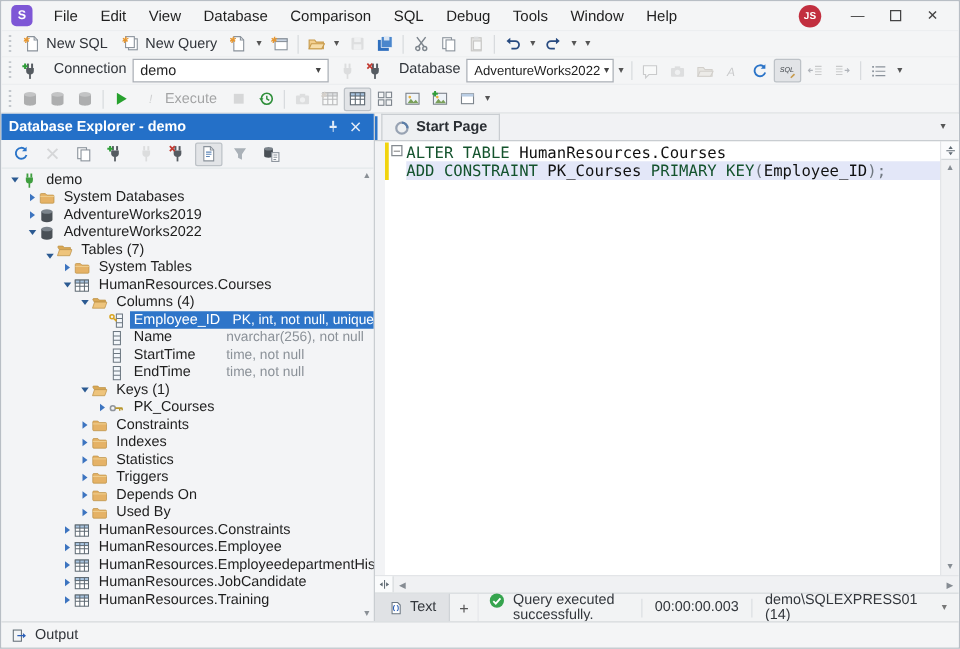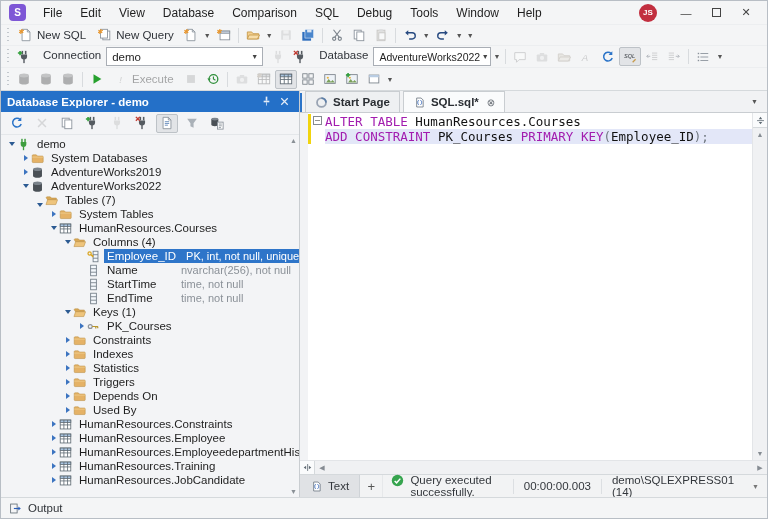--- a/index.html
+++ b/index.html
@@ -73,21 +73,21 @@
   .codewrap { flex:1; display:flex; min-height:0; }
   .codearea { flex:1; display:flex; background:#fff; overflow:hidden; }
   .m1 { width:8px; background:#f2f3f5; flex:none; }
   .chg { width:3px; flex:none; } .chg i { display:block; height:30px; background:#f1d40e; margin-top:1px; }
   .fold { width:14px; flex:none; position:relative; }
   .fold .box { position:absolute; top:3px; left:2px; width:9px; height:9px; border:1px solid #848a90; background:#fff;
                font-size:9px; line-height:7px; text-align:center; color:#555; }
   .codelines { flex:1; font-family:"DejaVu Sans Mono", monospace; font-size:12.5px; line-height:15px; padding-top:1px; min-width:0; }
   .cl { height:15px; white-space:pre; }
   .cl.hl { background:#e3e7f8; }
-  .kw { color:#a21caf;margin-top:20px; } .id { color:#111; } .p { color:#707880; }
+  .kw { color:#14532d;margin-top:20px; } .id { color:#111; } .p { color:#707880; }
 
   .vscroll { width:15px; flex:none; background:#f0f1f3; border-left:1px solid #e3e5e8; display:flex; flex-direction:column; align-items:center; }
   .vs-split { height:15px; width:100%; border-bottom:1px solid #d5d9dc; background:#fafbfc; display:flex; align-items:center; justify-content:center; }
   .vs-split svg { width:11px; height:11px; }
   .vsar { height:13px; font-size:7px; color:#868c93; display:flex; align-items:center; }
   .vtrack { flex:1; }
   .hscroll { height:14px; flex:none; background:#f0f1f3; border-top:1px solid #e3e5e8; display:flex; align-items:center; }
   .hs-split { width:15px; height:100%; border-right:1px solid #d5d9dc; background:#fafbfc; display:flex; align-items:center; justify-content:center; }
   .hs-split svg { width:11px; height:11px; }
   .hsar { width:14px; text-align:center; font-size:7px; color:#868c93; }
@@ -967,62 +967,52 @@
           <span class="ticon">
             <i style="display: flex;">
               <svg viewBox="0 0 16 16" xmlns="http://www.w3.org/2000/svg">
                 <rect x="1.5" y="2.5" width="13" height="11" fill="#fff" stroke="#5f6a73"></rect>
                 <rect x="1.5" y="2.5" width="13" height="3" fill="#a8c4e0" stroke="#5f6a73"></rect>
                 <path d="M1.5 8.5h13M6 2.5v11M10.5 2.5v11" stroke="#5f6a73" fill="none"></path>
               </svg>
             </i>
           </span>
           <span class="tr-main">
-            <span class="lbl">HumanResources.Training</span>
+            <span class="lbl">HumanResources.JobCandidate</span>
           </span>
         </div>
         <div class="trow" style="padding-left: 47px;">
           <span class="arrow ar-c"></span>
           <span class="ticon">
             <i style="display: flex;">
               <svg viewBox="0 0 16 16" xmlns="http://www.w3.org/2000/svg">
                 <rect x="1.5" y="2.5" width="13" height="11" fill="#fff" stroke="#5f6a73"></rect>
                 <rect x="1.5" y="2.5" width="13" height="3" fill="#a8c4e0" stroke="#5f6a73"></rect>
                 <path d="M1.5 8.5h13M6 2.5v11M10.5 2.5v11" stroke="#5f6a73" fill="none"></path>
               </svg>
             </i>
           </span>
           <span class="tr-main">
-            <span class="lbl">HumanResources.JobCandidate</span>
+            <span class="lbl">HumanResources.Training</span>
           </span>
         </div>
       </div>
   </div>
 
   <div class="editor">
     <div class="tabstrip" id="tab-host">
       <div class="accent"></div>
       <div class="tab">
           <i style="display: flex;">
             <svg viewBox="0 0 16 16" xmlns="http://www.w3.org/2000/svg">
               <circle cx="8" cy="8" r="5.5" fill="none" stroke="#98a3b3" stroke-width="2.2"></circle>
               <path d="M8 2.5a5.5 5.5 0 0 1 5.5 5.5" fill="none" stroke="#5b7ea8" stroke-width="2.2"></path>
             </svg>
           </i>
           <span>Start Page</span>
-        </div>
-        <div class="tab active">
-          <i style="display: flex;">
-            <svg viewBox="0 0 16 16" xmlns="http://www.w3.org/2000/svg">
-              <path d="M4.5 2.5h5.5l2.5 2.5v8.5H4.5z" fill="#fff" stroke="#6a7580"></path>
-              <path d="M7.3 5.5c-1.4 0-1.4 1.3-1.4 2.5s0 2.5 1.4 2.5M9.2 5.5c1.4 0 1.4 1.3 1.4 2.5s0 2.5-1.4 2.5" stroke="#2b5fb8" fill="none"></path>
-            </svg>
-          </i>
-          <span>SQL.sql*</span>
-          <span class="x">⊗</span>
         </div>
         <span class="strip-caret">▼</span>
     </div>
 
     <div class="codewrap">
       <div class="codearea">
         <div class="m1"></div>
         <div class="chg">
             <i></i>
           </div>

